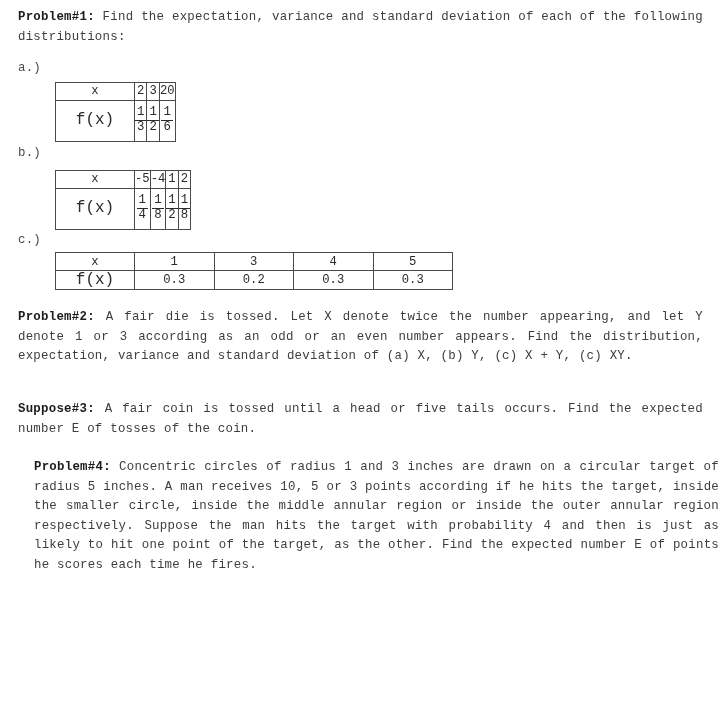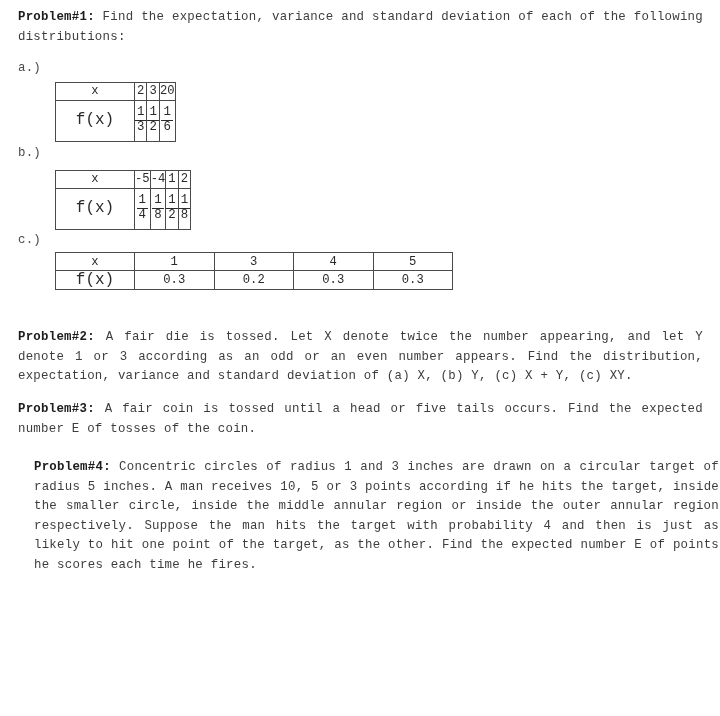--- a/index.html
+++ b/index.html
@@ -204,26 +204,26 @@
     <tr class="body">
       <td class="lblcell">f(x)</td>
       <td>0.3</td>
       <td>0.2</td>
       <td>0.3</td>
       <td>0.3</td>
     </tr>
   </tbody>
     </table>
 
-  <div class="para" style="top:328px;">
+  <div class="para" style="top:308px;">
     <b class="plabel">Problem#2:</b><span> A fair die is tossed. Let X denote twice the number appearing, and let Y denote 1 or 3 according as an odd or an even number appears. Find the distribution, expectation, variance and standard deviation of (a) X, (b) Y, (c) X + Y, (c) XY.</span>
   </div>
 
   <div class="para" style="top:400px;">
-    <b class="plabel">Problem#3:</b><span> A fair coin is tossed until a head or five tails occurs. Find the expected number E of tosses of the coin.</span>
+    <b class="plabel">Suppose#3:</b><span> A fair coin is tossed until a head or five tails occurs. Find the expected number E of tosses of the coin.</span>
   </div>
 
   <div class="para" style="top:458px;margin-left:16px;">
     <b class="plabel">Problem#4:</b><span> Concentric circles of radius 1 and 3 inches are drawn on a circular target of radius 5 inches. A man receives 10, 5 or 3 points according if he hits the target, inside the smaller circle, inside the middle annular region or inside the outer annular region respectively. Suppose the man hits the target with probability 4 and then is just as likely to hit one point of the target, as the other. Find the expected number E of points he scores each time he fires.</span>
   </div>
 
 
 </div>
 
 </body></html>

